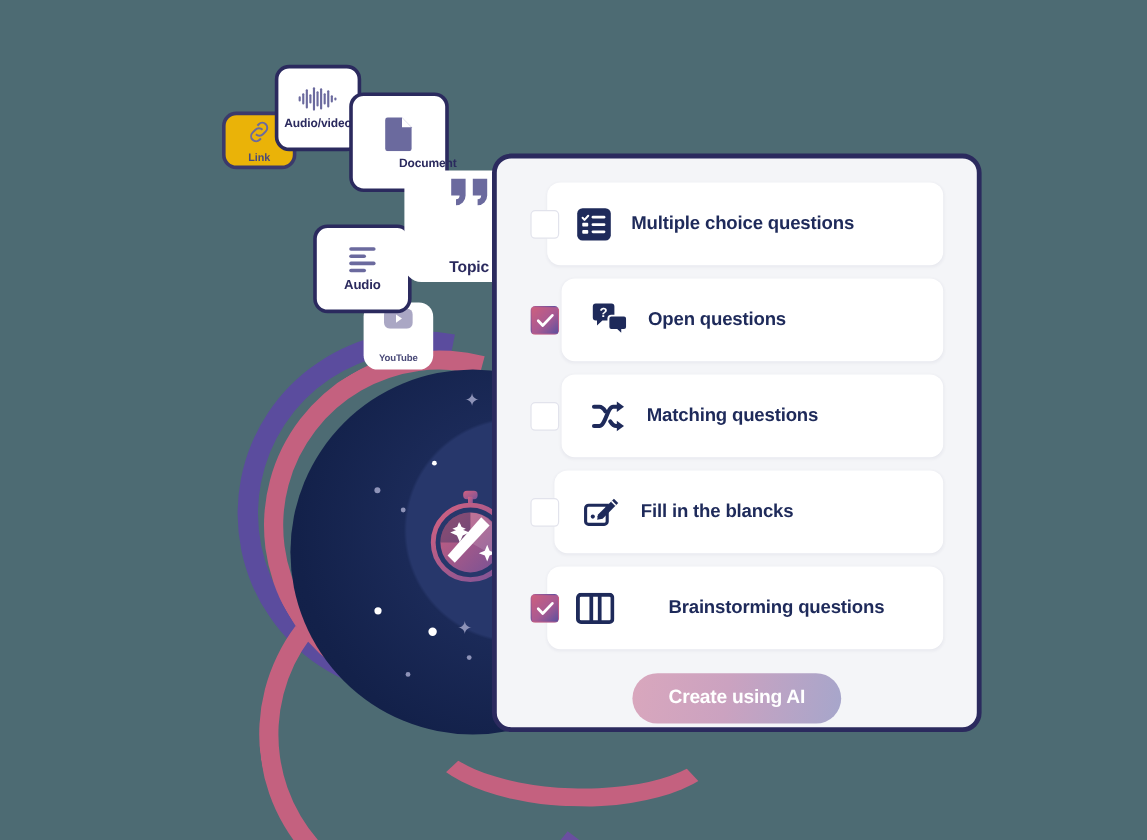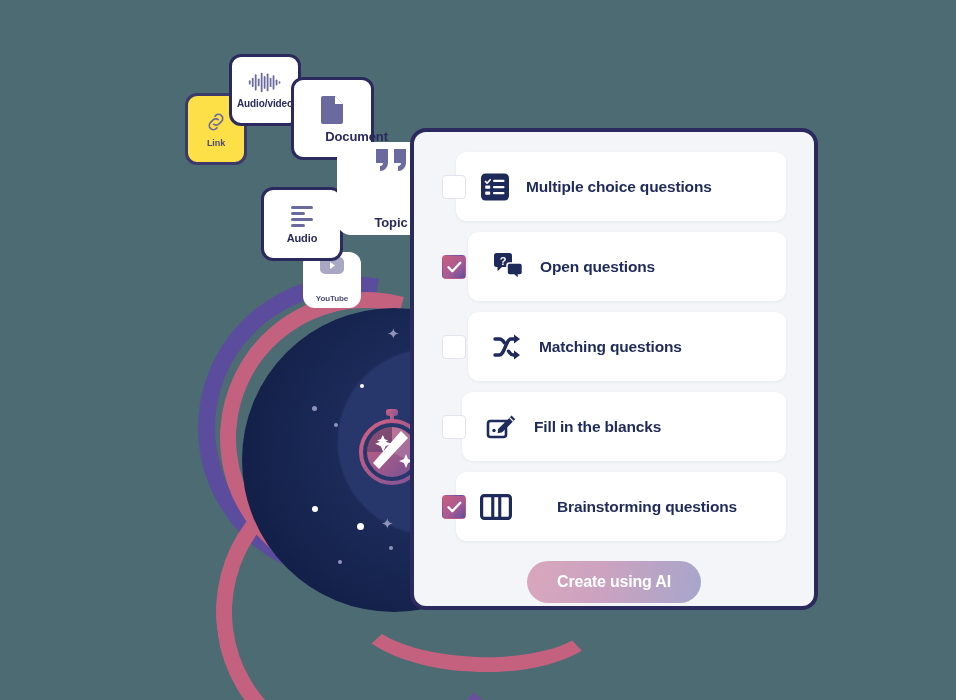--- a/index.html
+++ b/index.html
@@ -64,28 +64,28 @@
   .fcard {
     position: absolute; background: #ffffff; border-radius: 12px;
     display: flex; flex-direction: column; align-items: center; justify-content: center;
     gap: 5px;
   }
   .fcard .flabel {
     font-weight: 700; color: #2b2a5e; letter-spacing: -0.1px; white-space: nowrap;
   }
   .fcard.bordered { border: 3px solid #2b2a5e; }
   .fc-link {
-    left: 185px; top: 93px; width: 62px; height: 72px;
-    border: 3px solid #3b3a6b; background: #fde047; z-index: 2;
+    left: 185px; top: 93px; width: 62px; height: 48px;
+    border: 3px solid #3b3a6b; background: #eab308; z-index: 2;
   }
   .fc-link .flabel { font-size: 9px; color: #4a4a78; }
   .fc-audio { left: 229px; top: 54px; width: 72px; height: 72px; z-index: 3; }
   .fc-audio .flabel { font-size: 10px; }
   .fc-doc { left: 291px; top: 77px; width: 83px; height: 83px; z-index: 4; }
-  .fc-doc .flabel { font-size: 13px; margin-left: 48px; }
+  .fc-doc .flabel { font-size: 10px; margin-left: 48px; }
   .fc-topic { left: 337px; top: 142px; width: 108px; height: 93px; z-index: 7; border-radius: 14px; gap: 42px; }
   .fc-topic .flabel { font-size: 13px; }
   .fc-text { left: 261px; top: 187px; width: 82px; height: 74px; z-index: 6; }
   .fc-text .flabel { font-size: 11px; }
   .fc-yt { left: 303px; top: 252px; width: 58px; height: 56px; z-index: 5; }
   .fc-yt .flabel { font-size: 8px; color: #4a4a78; margin-top: 15px; }
 
   
   .panel {
     position: absolute; left: 410px; top: 128px; width: 408px; height: 482px;

